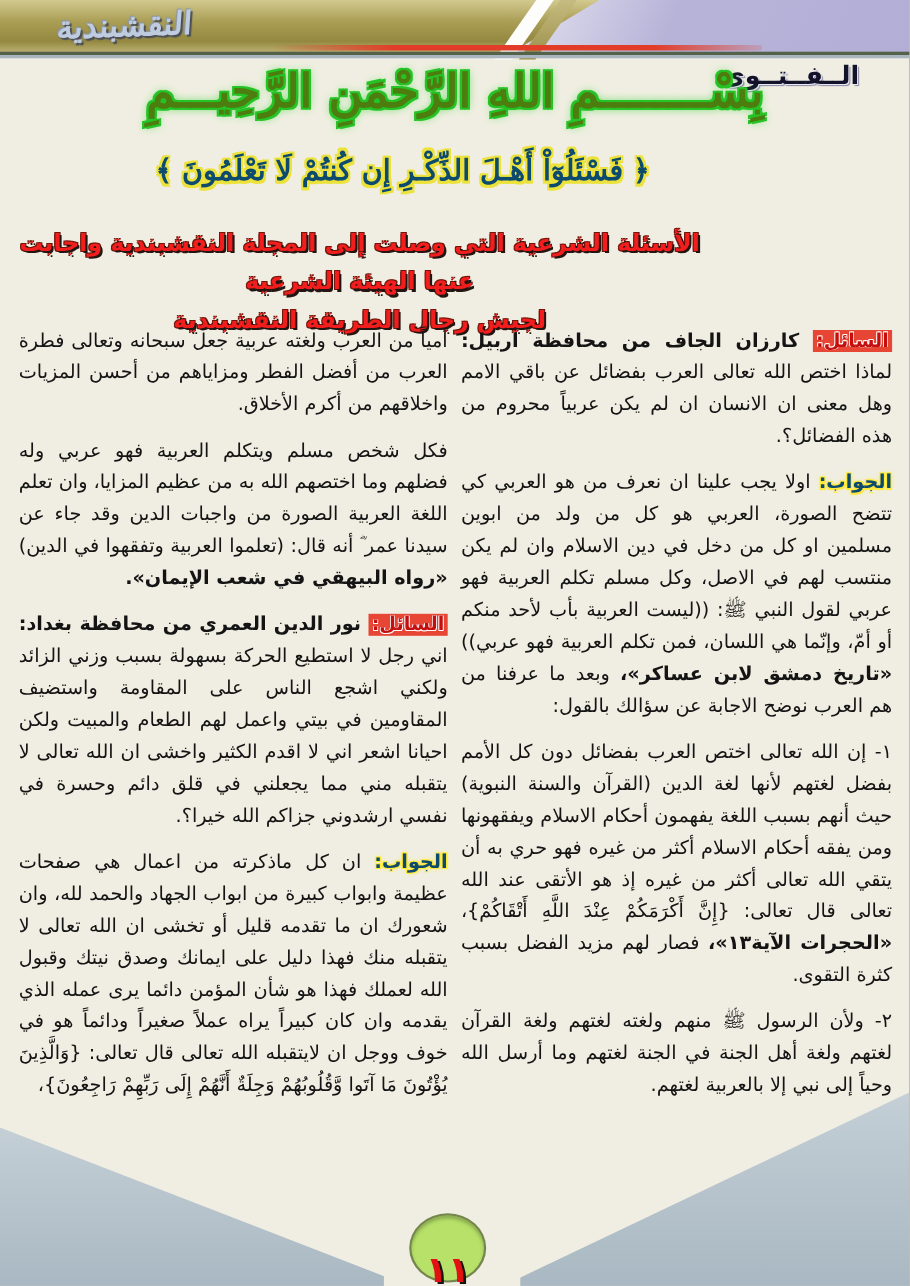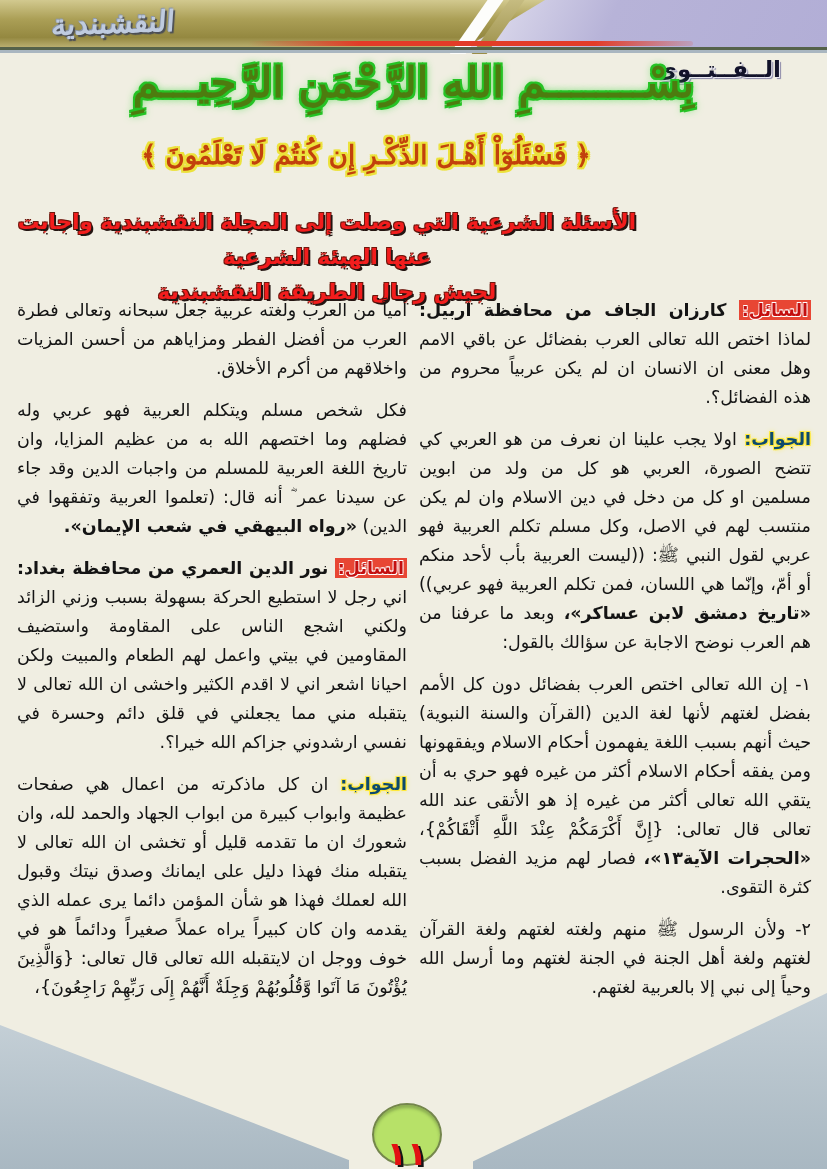--- a/index.html
+++ b/index.html
@@ -39,21 +39,21 @@
     color:#12122a; letter-spacing:1px; text-shadow:1px 1px 0 #e9e8f2, 2px 2px 1px #8a87a8;margin-top:44px;
   }
   
   .bismillah {
     position:absolute; top:58px; left:0; width:827px; text-align:center;
     font-family:"DejaVu Serif", serif; font-size:42px; font-weight:bold; color:#4d7c0f;
     text-shadow:2px 2px 0 #25c325, -2px -2px 0 #25c325, 2px -2px 0 #25c325, -2px 2px 0 #25c325, 0 0 9px #46d846;
   }
   .verse {
     position:absolute; top:140px; left:0; width:732px; text-align:center;
-    font-family:"DejaVu Serif", serif; font-size:26px; font-weight:bold; color:#c2410c;
+    font-family:"DejaVu Serif", serif; font-size:26px; font-weight:bold; color:#0c4a6e;
     text-shadow:2px 0 0 #ece23c, -2px 0 0 #ece23c, 0 2px 0 #ece23c, 0 -2px 0 #ece23c,
                 2px 2px 0 #ece23c, -2px -2px 0 #ece23c, 2px -2px 0 #ece23c, -2px 2px 0 #ece23c;
   }
   .heading {
     position:absolute; top:204px; left:0; width:654px; text-align:center;
     font-size:21.5px; font-weight:bold; line-height:35px; color:#f21d1d;
     text-shadow:2px 2px 0 #241512, -1px -1px 0 #70170d, 1px -1px 0 #70170d, -1px 1px 0 #70170d;
   }
   
   .col {
@@ -127,21 +127,21 @@
 
   <div class="col col-right">
     <p><span class="lbl-red">السائل:</span><span class="bold"> كارزان الجاف من محافظة اربيل: </span><span>لماذا اختص الله تعالى العرب بفضائل عن باقي الامم وهل معنى ان الانسان ان لم يكن عربياً محروم من هذه الفضائل؟.</span></p>
     <p><span class="lbl-yellow">الجواب:</span><span> اولا يجب علينا ان نعرف من هو العربي كي تتضح الصورة، العربي هو كل من ولد من ابوين مسلمين او كل من دخل في دين الاسلام وان لم يكن منتسب لهم في الاصل، وكل مسلم تكلم العربية فهو عربي لقول النبي ﷺ: ((ليست العربية بأب لأحد منكم أو أمّ، وإنّما هي اللسان، فمن تكلم العربية فهو عربي)) </span><span class="bold">«تاريخ دمشق لابن عساكر»،</span><span> وبعد ما عرفنا من هم العرب نوضح الاجابة عن سؤالك بالقول:</span></p>
     <p><span>١- إن الله تعالى اختص العرب بفضائل دون كل الأمم بفضل لغتهم لأنها لغة الدين (القرآن والسنة النبوية) حيث أنهم بسبب اللغة يفهمون أحكام الاسلام ويفقهونها ومن يفقه أحكام الاسلام أكثر من غيره فهو حري به أن يتقي الله تعالى أكثر من غيره إذ هو الأتقى عند الله تعالى قال تعالى: {إِنَّ أَكْرَمَكُمْ عِنْدَ اللَّهِ أَتْقَاكُمْ}، </span><span class="bold">«الحجرات الآية١٣»،</span><span> فصار لهم مزيد الفضل بسبب كثرة التقوى.</span></p>
     <p>٢- ولأن الرسول ﷺ منهم ولغته لغتهم ولغة القرآن لغتهم ولغة أهل الجنة في الجنة لغتهم وما أرسل الله وحياً إلى نبي إلا بالعربية لغتهم.</p>
   </div>
 
   <div class="col col-left">
     <p>أمياً من العرب ولغته عربية جعل سبحانه وتعالى فطرة العرب من أفضل الفطر ومزاياهم من أحسن المزيات واخلاقهم من أكرم الأخلاق.</p>
-    <p><span>فكل شخص مسلم ويتكلم العربية فهو عربي وله فضلهم وما اختصهم الله به من عظيم المزايا، وان تاريخ اللغة العربية للمسلم من واجبات الدين وقد جاء عن سيدنا عمر ؓ أنه قال: (تعلموا العربية وتفقهوا في الدين) </span><span class="bold">«رواه البيهقي في شعب الإيمان».</span></p>
+    <p><span>فكل شخص مسلم ويتكلم العربية فهو عربي وله فضلهم وما اختصهم الله به من عظيم المزايا، وان تعلم اللغة العربية الصورة من واجبات الدين وقد جاء عن سيدنا عمر ؓ أنه قال: (تعلموا العربية وتفقهوا في الدين) </span><span class="bold">«رواه البيهقي في شعب الإيمان».</span></p>
     <p><span class="lbl-red">السائل:</span><span class="bold"> نور الدين العمري من محافظة بغداد: </span><span>اني رجل لا استطيع الحركة بسهولة بسبب وزني الزائد ولكني اشجع الناس على المقاومة واستضيف المقاومين في بيتي واعمل لهم الطعام والمبيت ولكن احيانا اشعر اني لا اقدم الكثير واخشى ان الله تعالى لا يتقبله مني مما يجعلني في قلق دائم وحسرة في نفسي ارشدوني جزاكم الله خيرا؟.</span></p>
     <p><span class="lbl-yellow">الجواب:</span><span> ان كل ماذكرته من اعمال هي صفحات عظيمة وابواب كبيرة من ابواب الجهاد والحمد لله، وان شعورك ان ما تقدمه قليل أو تخشى ان الله تعالى لا يتقبله منك فهذا دليل على ايمانك وصدق نيتك وقبول الله لعملك فهذا هو شأن المؤمن دائما يرى عمله الذي يقدمه وان كان كبيراً يراه عملاً صغيراً ودائماً هو في خوف ووجل ان لايتقبله الله تعالى قال تعالى: {وَالَّذِينَ يُؤْتُونَ مَا آتَوا وَّقُلُوبُهُمْ وَجِلَةٌ أَنَّهُمْ إِلَى رَبِّهِمْ رَاجِعُونَ}،</span></p>
   </div>
 
   <div class="wedge wedge-left"></div>
   <div class="wedge wedge-right"></div>
   <div class="shield"></div>
   <div class="pagenum-ellipse">
     <span class="pagenum">١١</span>
   </div>

